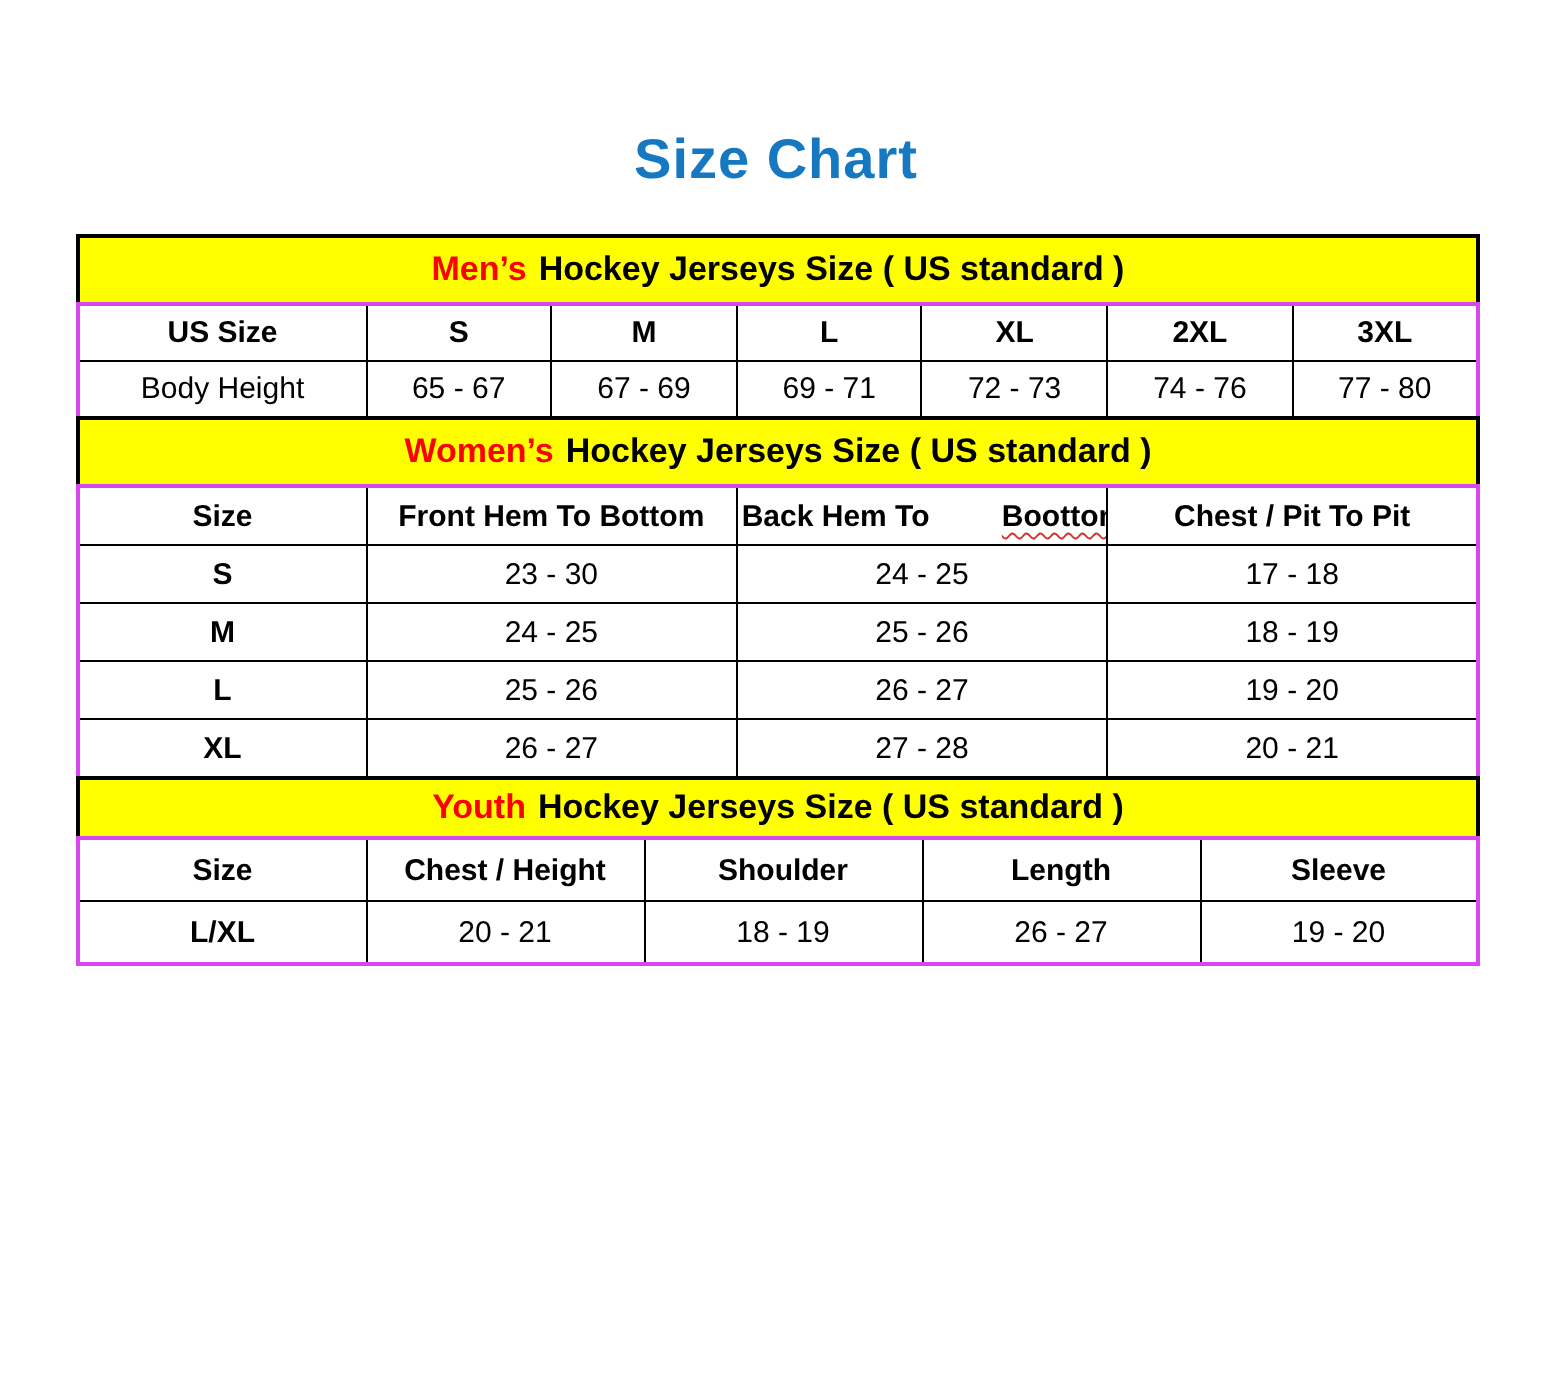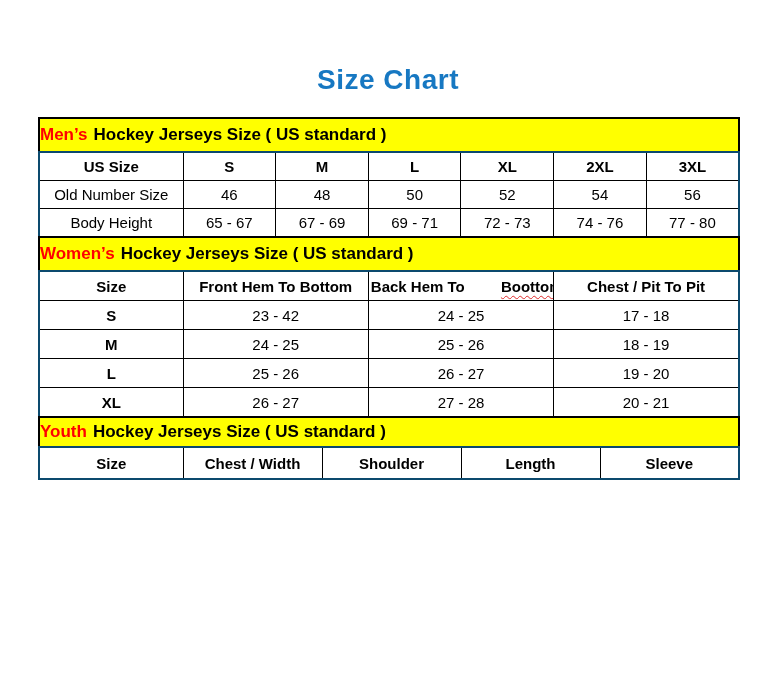--- a/index.html
+++ b/index.html
@@ -24,32 +24,33 @@
     width: 702px;
     margin: 21px 0 0 38px;
   }
   .band {
     box-sizing: border-box;
     border: 2px solid #000000;
     background: #ffff00;
     height: 36px;
     display: flex;
     align-items: center;
+    justify-content: center;
     gap: 6px;
     font-size: 17px;
     font-weight: bold;
   }
   .band.short { height: 32px; }
   .band .hl { color: #ff0000; }
   .band + table, table + .band { margin-top: -2px; }
   table {
     width: 702px;
     border-collapse: collapse;
     table-layout: fixed;
-    border: 2px solid #0c4a6e;
+    border: 2px solid #d946ef;
     font-size: 15px;
   }
   th, td {
     border: 1px solid #000000;
     text-align: center;
     vertical-align: middle;
     padding: 0 2px;
     overflow: hidden;
     white-space: nowrap;
   }
@@ -98,29 +99,20 @@
           <th>S</th>
           <th>M</th>
           <th>L</th>
           <th>XL</th>
           <th>2XL</th>
           <th>3XL</th>
         </tr>
       </thead>
       <tbody>
         <tr>
-          <td>Old Number Size</td>
-          <td>46</td>
-          <td>48</td>
-          <td>50</td>
-          <td>52</td>
-          <td>54</td>
-          <td>56</td>
-        </tr>
-        <tr>
           <td>Body Height</td>
           <td>65 - 67</td>
           <td>67 - 69</td>
           <td>69 - 71</td>
           <td>72 - 73</td>
           <td>74 - 76</td>
           <td>77 - 80</td>
         </tr>
       </tbody>
     </table>
@@ -141,21 +133,21 @@
         <tr>
           <th>Size</th>
           <th>Front Hem To Bottom</th>
           <th><span>Back Hem To</span> <span class="squiggle">Boottom</span></th>
           <th>Chest / Pit To Pit</th>
         </tr>
       </thead>
       <tbody>
         <tr>
           <td class="rowlabel-bold">S</td>
-          <td>23 - 42</td>
+          <td>23 - 30</td>
           <td>24 - 25</td>
           <td>17 - 18</td>
         </tr>
         <tr>
           <td class="rowlabel-bold">M</td>
           <td>24 - 25</td>
           <td>25 - 26</td>
           <td>18 - 19</td>
         </tr>
         <tr>
@@ -182,24 +174,31 @@
       <colgroup>
         <col class="c0">
           <col>
           <col>
           <col>
           <col>
       </colgroup>
       <thead>
         <tr>
           <th>Size</th>
-          <th>Chest / Width</th>
+          <th>Chest / Height</th>
           <th>Shoulder</th>
           <th>Length</th>
           <th>Sleeve</th>
         </tr>
       </thead>
       <tbody>
+        <tr>
+          <td class="rowlabel-bold">L/XL</td>
+          <td>20 - 21</td>
+          <td>18 - 19</td>
+          <td>26 - 27</td>
+          <td>19 - 20</td>
+        </tr>
       </tbody>
     </table>
 
   </div>
 </div>
 
 </body></html>

